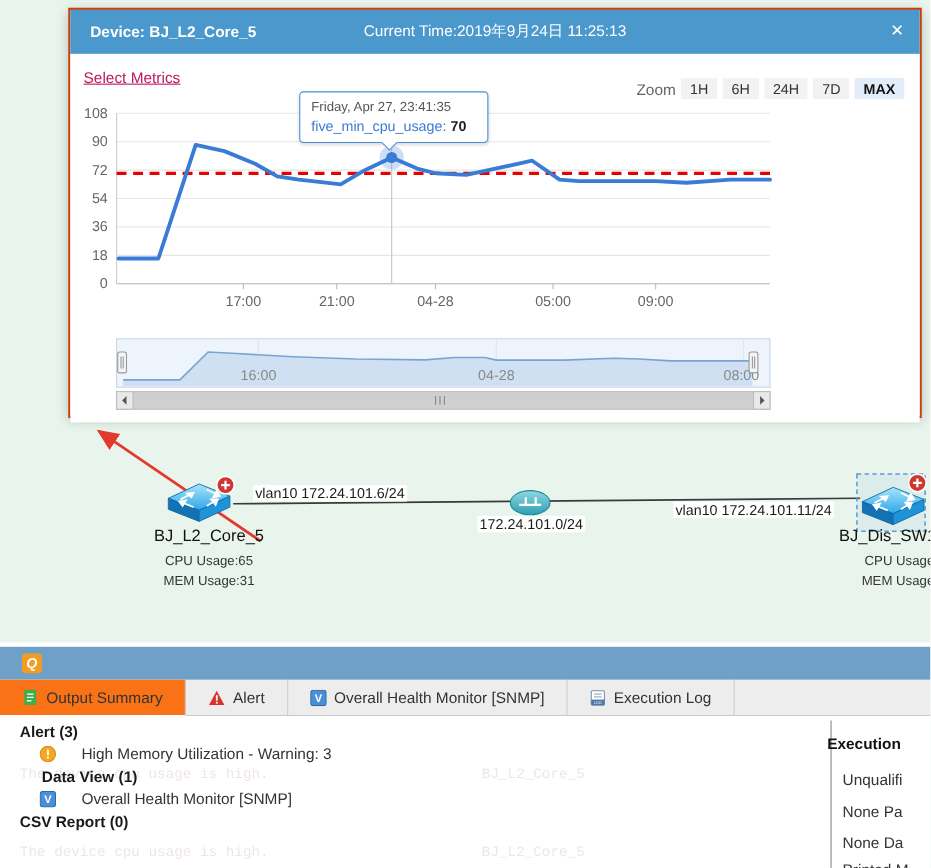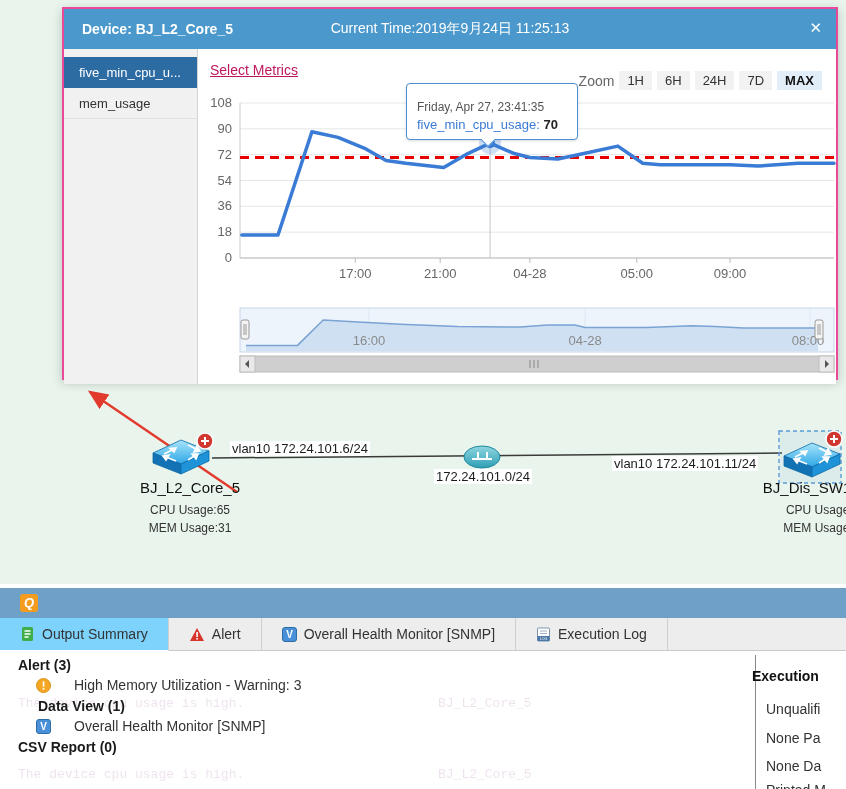--- a/index.html
+++ b/index.html
@@ -4,41 +4,41 @@
 <style>
   * { margin:0; padding:0; box-sizing:border-box; }
   body { font-family:"Liberation Sans", sans-serif; background:#fff; }
   .screen { position:relative; width:846px; height:789px; overflow:hidden; background:#fff; }
 
   
   .map-bg { position:absolute; left:0; top:0; width:846px; height:584px; background:#e9f5ec; }
 
   
   .dialog { position:absolute; left:62px; top:7px; width:776px; height:373px;
-            background:#fff; border:2px solid #ec4899; box-shadow:0 3px 10px rgba(0,0,0,.22); }
+            background:#fff; border:2px solid #c2410c; box-shadow:0 3px 10px rgba(0,0,0,.22); }
   .dialog-header { position:relative; height:40px; background:#4a98cc; color:#fff;
                    display:flex; align-items:center; font-size:14px; }
   .dlg-title { position:absolute; left:18px; font-weight:bold; }
   .dlg-time  { width:100%; text-align:center; }
   .dlg-close { position:absolute; right:14px; top:10px; font-size:15px; cursor:pointer; }
   .dialog-body { display:flex; height:335px; }
   .dlg-sidebar { width:134px; background:#f1f1f1; border-right:1px solid #d4d4d4; padding-top:8px; }
   .metric-tab { height:31px; line-height:31px; padding-left:15px; font-size:13px; color:#333;
                 border-bottom:1px solid #e0e0e0; cursor:pointer; white-space:nowrap; overflow:hidden; }
   .metric-tab.active { background:#2d6ca3; color:#fff; border-bottom:1px solid #2d6ca3; }
   .dlg-main { position:relative; flex:1; background:#fff; overflow:hidden; }
   .select-metrics { position:absolute; left:12px; top:13px; font-size:14px; color:#be185d;
                     text-decoration:underline; cursor:pointer; }
   .zoom-row { position:absolute; top:22px; right:14px; display:flex; align-items:center; font-size:14px; color:#666; }
   .zoom-btn { margin-left:5px; padding:2px 8px; background:#f2f2f2; color:#333; font-size:13px; cursor:pointer; }
   .zoom-btn.selected { background:#e2edfa; color:#111; font-weight:bold; }
   #chart-svg { position:absolute; left:0; top:0; }
   svg text { font-family:"Liberation Sans", sans-serif; }
   .tooltip { position:absolute; left:208px; top:34px; width:172px; background:#fff;
-             border:1px solid #4a90d9; border-radius:4px; padding:16px 10px 7px 10px;
+             border:1px solid #4a90d9; border-radius:4px; padding:6px 10px 7px 10px;
              box-shadow:0 1px 3px rgba(0,0,0,.15); z-index:5; }
   .tooltip .tt-time { font-size:12px; color:#555; }
   .tooltip .tt-line2 { font-size:13px; margin-top:3px; }
   .tooltip .tt-series { color:#3a7bd5; }
   .tooltip .tt-value { color:#222; font-weight:bold; }
   .tooltip .tt-arrow { position:absolute; left:76px; bottom:-6px; width:10px; height:10px;
              background:#fff; border-right:1px solid #4a90d9; border-bottom:1px solid #4a90d9;
              transform:rotate(45deg); }
 
   
@@ -52,21 +52,21 @@
   
   .panel-titlebar { position:absolute; left:0; top:588px; width:846px; height:30px; background:#6fa0c8;
                     display:flex; align-items:center; color:#fff; font-size:14px; }
   .qapp-icon { width:18px; height:18px; margin-left:20px; margin-right:10px; background:#f49c20;
                border-radius:3px; color:#fff; font-weight:bold; font-size:13px; text-align:center;
                line-height:18px; font-style:italic; }
   .panel-tabs { position:absolute; left:0; top:618px; width:846px; height:33px; background:#ededed;
                 border-bottom:1px solid #c9c9c9; display:flex; }
   .ptab { display:flex; align-items:center; gap:7px; padding:0 20px; font-size:14px; color:#333;
           border-right:1px solid #cfcfcf; cursor:pointer; height:32px; }
-  .ptab.active { background:#7dd3fc; border-bottom:1px solid #fff; height:33px; }
+  .ptab.active { background:#f97316; border-bottom:1px solid #fff; height:33px; }
   .ptab svg { flex:0 0 auto; }
   .panel-content { position:absolute; left:0; top:651px; width:846px; height:138px; background:#fff; }
   .pc-heading { position:absolute; left:18px; font-size:14px; font-weight:bold; color:#1a1a1a; z-index:2; }
   .pc-item { position:absolute; left:36px; display:flex; align-items:center; gap:23px;
              font-size:14px; color:#333; z-index:2; }
   .ghost-row { position:absolute; font-size:13px; color:#701a75; opacity:0.12; z-index:1; white-space:nowrap;font-family:Liberation Mono, monospace; }
   .ghost-c2 { position:absolute; left:420px; top:0; }
   .pc-divider { position:absolute; left:755px; top:4px; width:1px; height:134px; background:#8a8a8a; }
   .exec-col { position:absolute; left:748px; top:0; width:78px; height:138px; overflow:hidden; }
   .exec-heading { position:absolute; left:4px; top:17px; font-size:14px; font-weight:bold; color:#111; white-space:nowrap; }
@@ -163,24 +163,20 @@
   <div class="dev-stat" style="left:716px; top:503px; text-align:right;">CPU Usage:22</div>
   <div class="dev-stat" style="left:716px; top:521px; text-align:right;">MEM Usage:45</div>
 
   <div class="dialog">
     <div class="dialog-header">
       <span class="dlg-title">Device: BJ_L2_Core_5</span>
       <span class="dlg-time">Current Time:2019年9月24日 11:25:13</span>
       <span class="dlg-close">✕</span>
     </div>
     <div class="dialog-body">
-      <div class="dlg-sidebar">
-        <div class="metric-tab active">five_min_cpu_u...</div>
-        <div class="metric-tab">mem_usage</div>
-      </div>
       <div class="dlg-main">
         <span class="select-metrics">Select Metrics</span>
         <div class="zoom-row">
           <span>Zoom</span>
           <span class="zoom-btn">1H</span>
           <span class="zoom-btn">6H</span>
           <span class="zoom-btn">24H</span>
           <span class="zoom-btn">7D</span>
           <span class="zoom-btn selected">MAX</span>
         </div>

